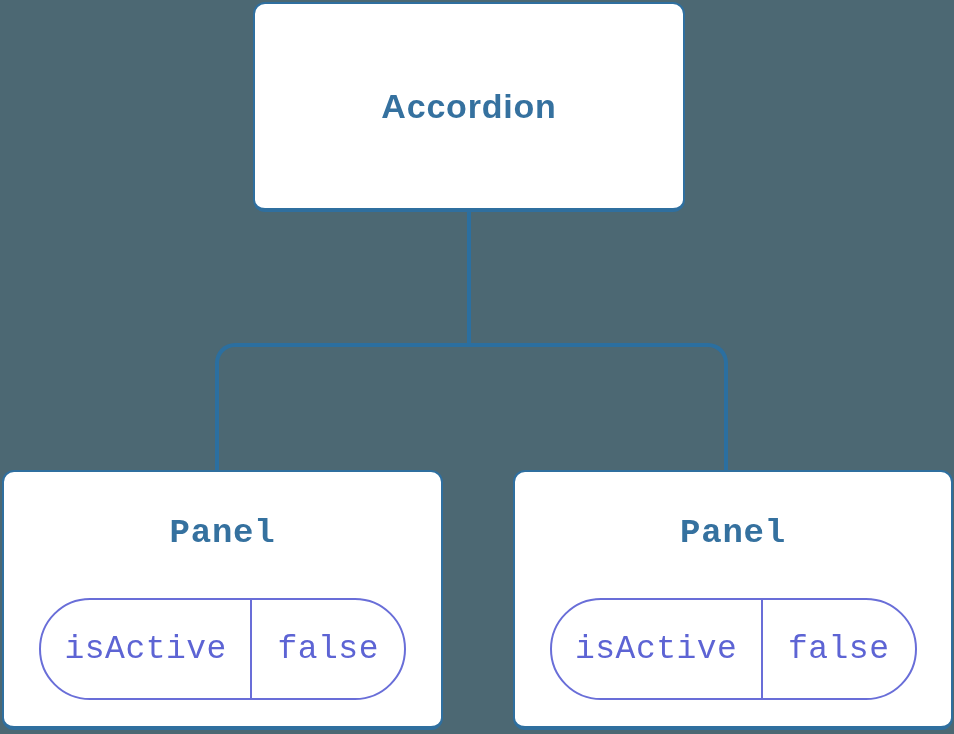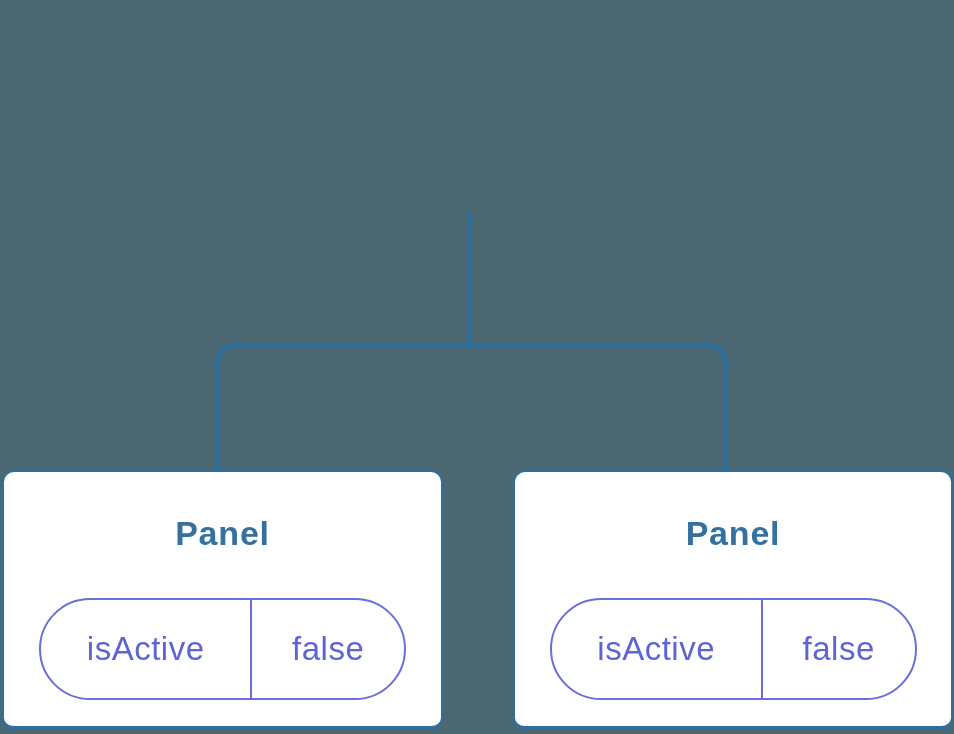--- a/index.html
+++ b/index.html
@@ -38,20 +38,21 @@
     font-weight: 600;
     letter-spacing: 0.8px;
     line-height: 1;
   }
   .node-panel {
     top: 470px;
     height: 260px;
     display: flex;
     flex-direction: column;
     align-items: center;
+    font-family: Liberation Mono, monospace;
   }
   .node-panel-left  { left: 2px;   width: 441px; }
   .node-panel-right { left: 513px; width: 440px; }
   .node-panel .node-title { margin-top: 44px; }
   
   .stem {
     position: absolute;
     left: 467px;
     top: 212px;
     width: 4px;
@@ -97,20 +98,23 @@
   }
   .pill-value {
     flex: 42 0 0;
   }
 </style>
 </head>
 <body>
 
 <div class="canvas">
 
+  <div class="node node-root">
+    <span class="node-title">Accordion</span>
+  </div>
 
   <div class="stem"></div>
   <div class="bracket"></div>
 
   <div class="node node-panel node-panel-left">
     <span class="node-title">Panel</span>
     <div class="pill">
       <span class="pill-cell pill-key">isActive</span>
       <span class="pill-cell pill-value">false</span>
     </div>

